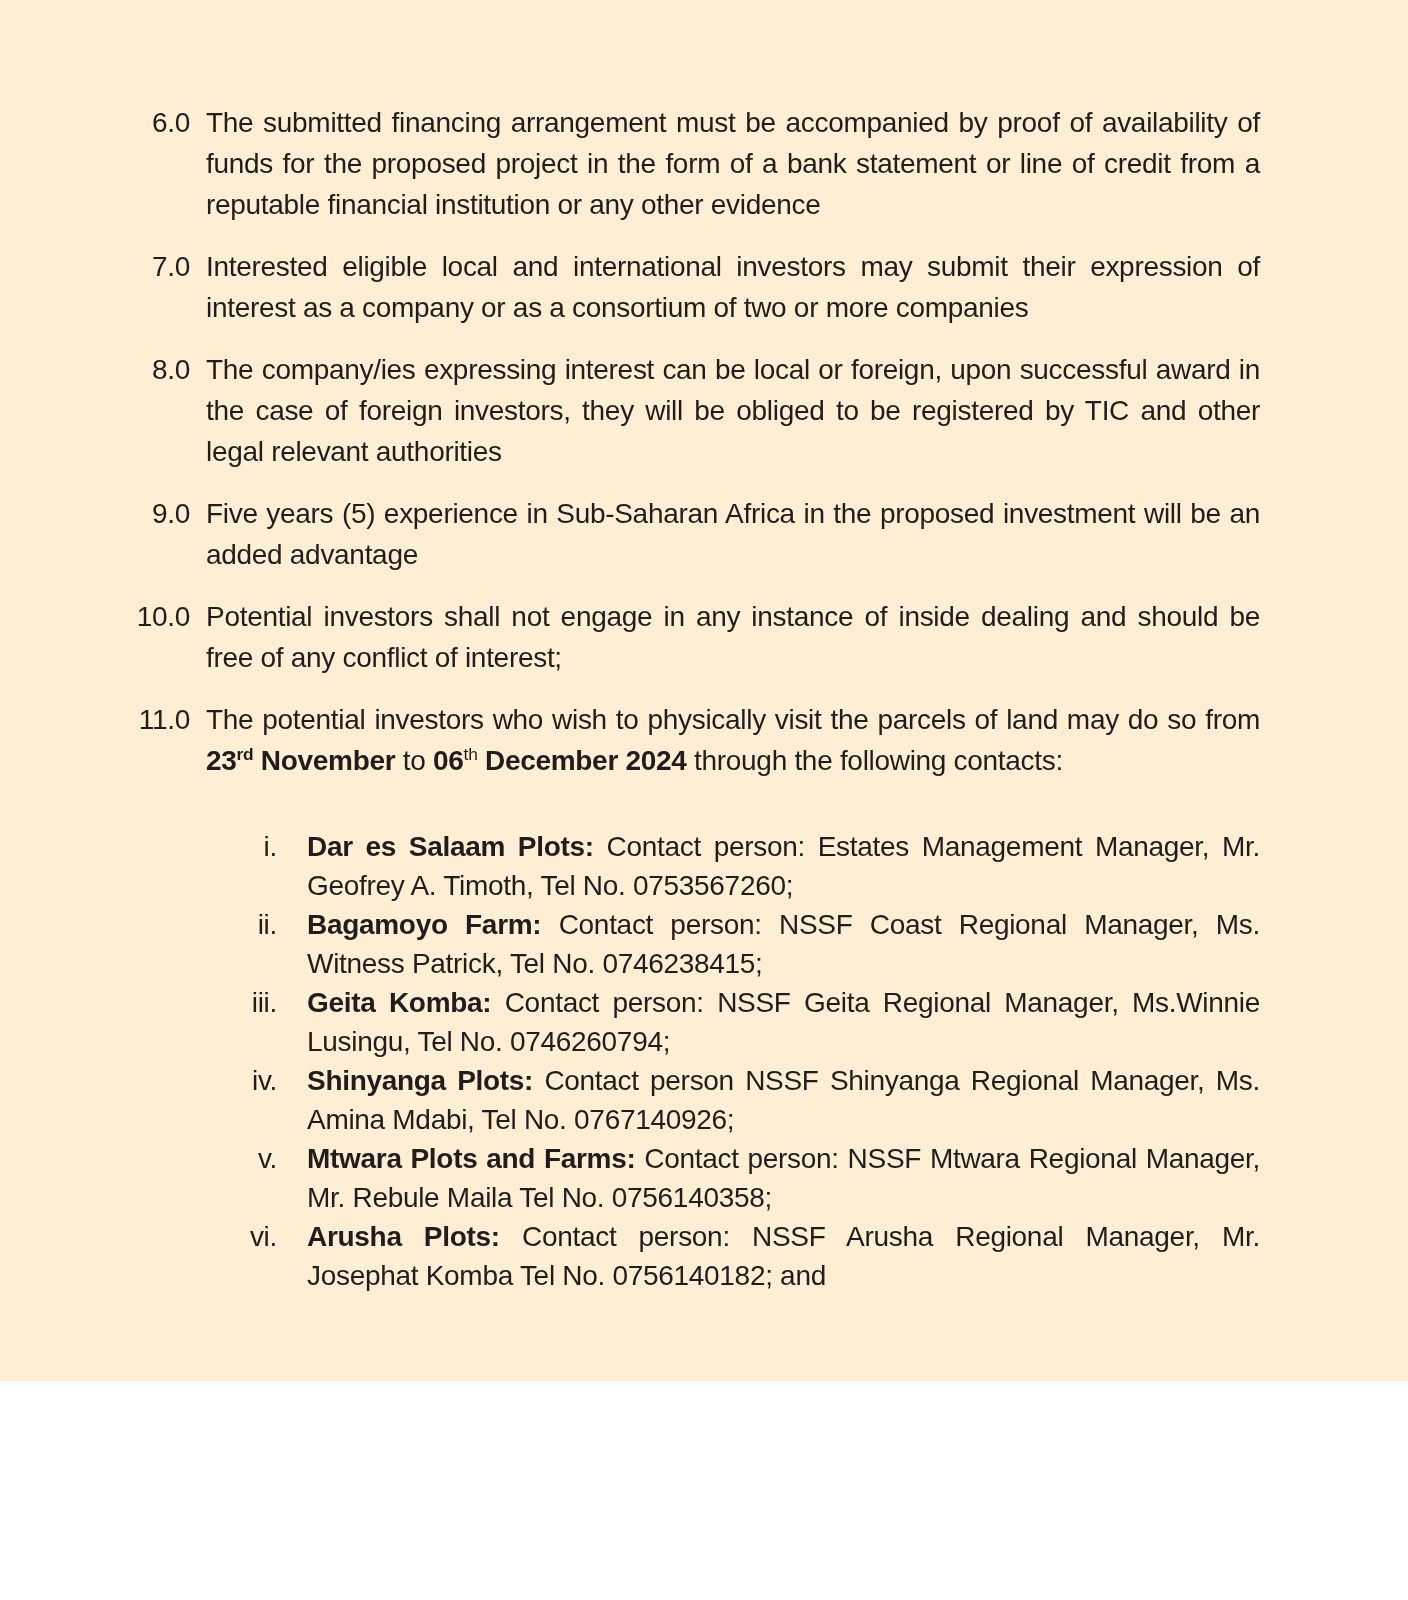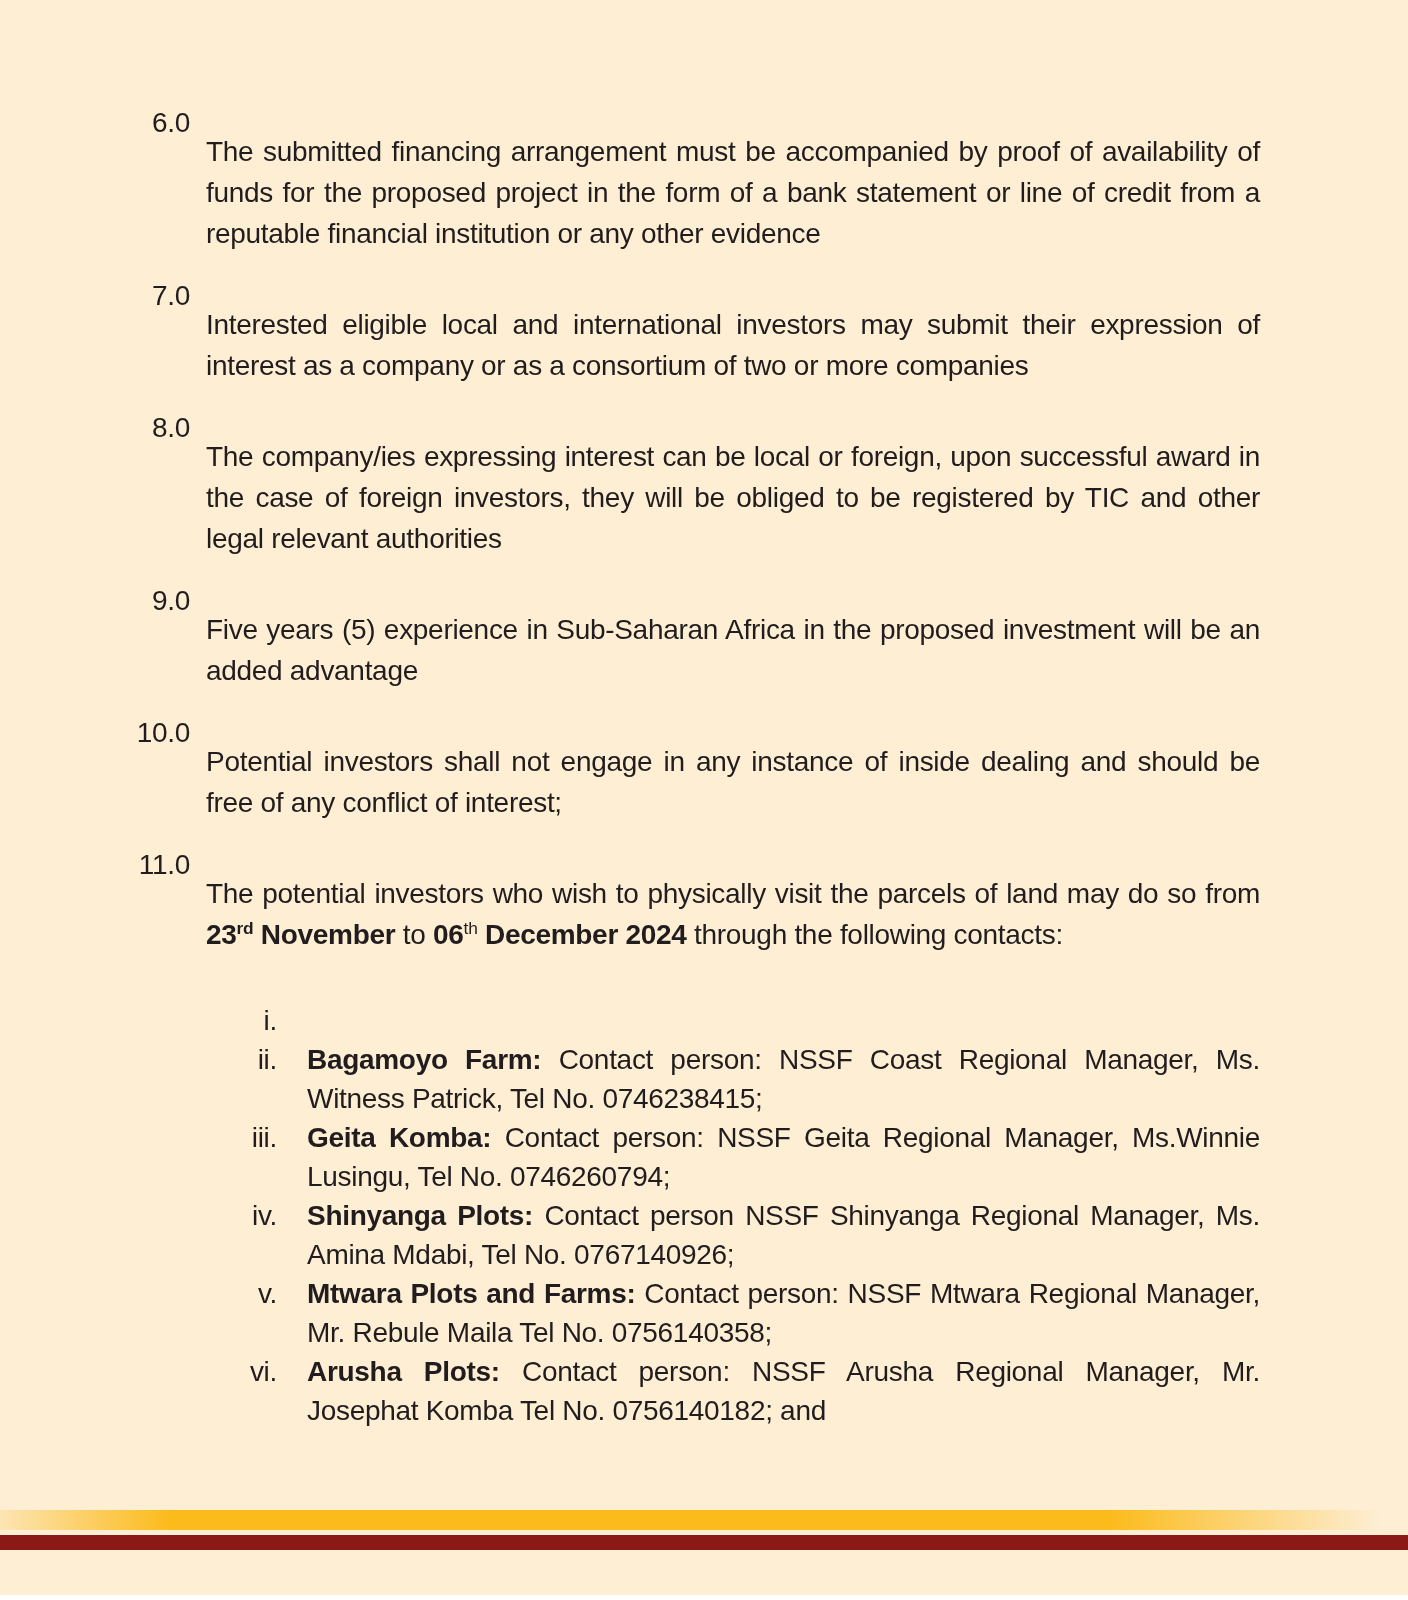--- a/index.html
+++ b/index.html
@@ -1,19 +1,19 @@
 <!DOCTYPE html>
 <html><head>
 <meta charset="utf-8">
 <style>
   html, body { margin: 0; padding: 0; }
   .page {
     position: relative;
     width: 1408px;
-    height: 1595px;
+    height: 1381px;
     background: var(--bg, #fdeed4);
     color: var(--ink, #211d1e);
     font-family: "Liberation Sans", sans-serif;
     overflow: hidden;
   }
   .content {
     position: absolute;
     top: 102px;
     left: 40px;
     right: 148px;
@@ -26,21 +26,20 @@
     margin-bottom: 21px;
   }
   .item-num {
     flex: 0 0 150px;
     text-align: right;
   }
   .item-body {
     flex: 1;
     margin-left: 16px;
     text-align: justify;
-    margin-top: 29px;
   }
   .contacts {
     margin-top: 46px;
   }
   .contact {
     display: flex;
     font-size: 28px;
     line-height: 39px;
     letter-spacing: -0.3px;
   }
@@ -113,20 +112,21 @@
 
     <div class="item">
       <div class="item-num">11.0</div>
       <div class="item-body"><span>The potential investors who wish to physically visit the parcels of land may do so from </span><b>23</b><b><sup>rd</sup></b><b> November</b><span> to </span><b>06</b><span><sup>th</sup></span><b> December 2024</b><span> through the following contacts:</span></div>
     </div>
 
     <div class="contacts">
 
       <div class="contact">
         <div class="contact-num">i.</div>
+        <div class="contact-body"><b>Dar es Salaam Plots:</b><span> Contact person: Estates Management Manager, Mr. Geofrey A. Timoth, Tel No. 0753567260;</span></div>
       </div>
 
       <div class="contact">
         <div class="contact-num">ii.</div>
         <div class="contact-body"><b>Bagamoyo Farm:</b><span> Contact person: NSSF Coast Regional Manager, Ms. Witness Patrick, Tel No. 0746238415;</span></div>
       </div>
 
       <div class="contact">
         <div class="contact-num">iii.</div>
         <div class="contact-body"><b>Geita Komba:</b><span> Contact person: NSSF Geita Regional Manager, Ms.Winnie Lusingu, Tel No. 0746260794;</span></div>

